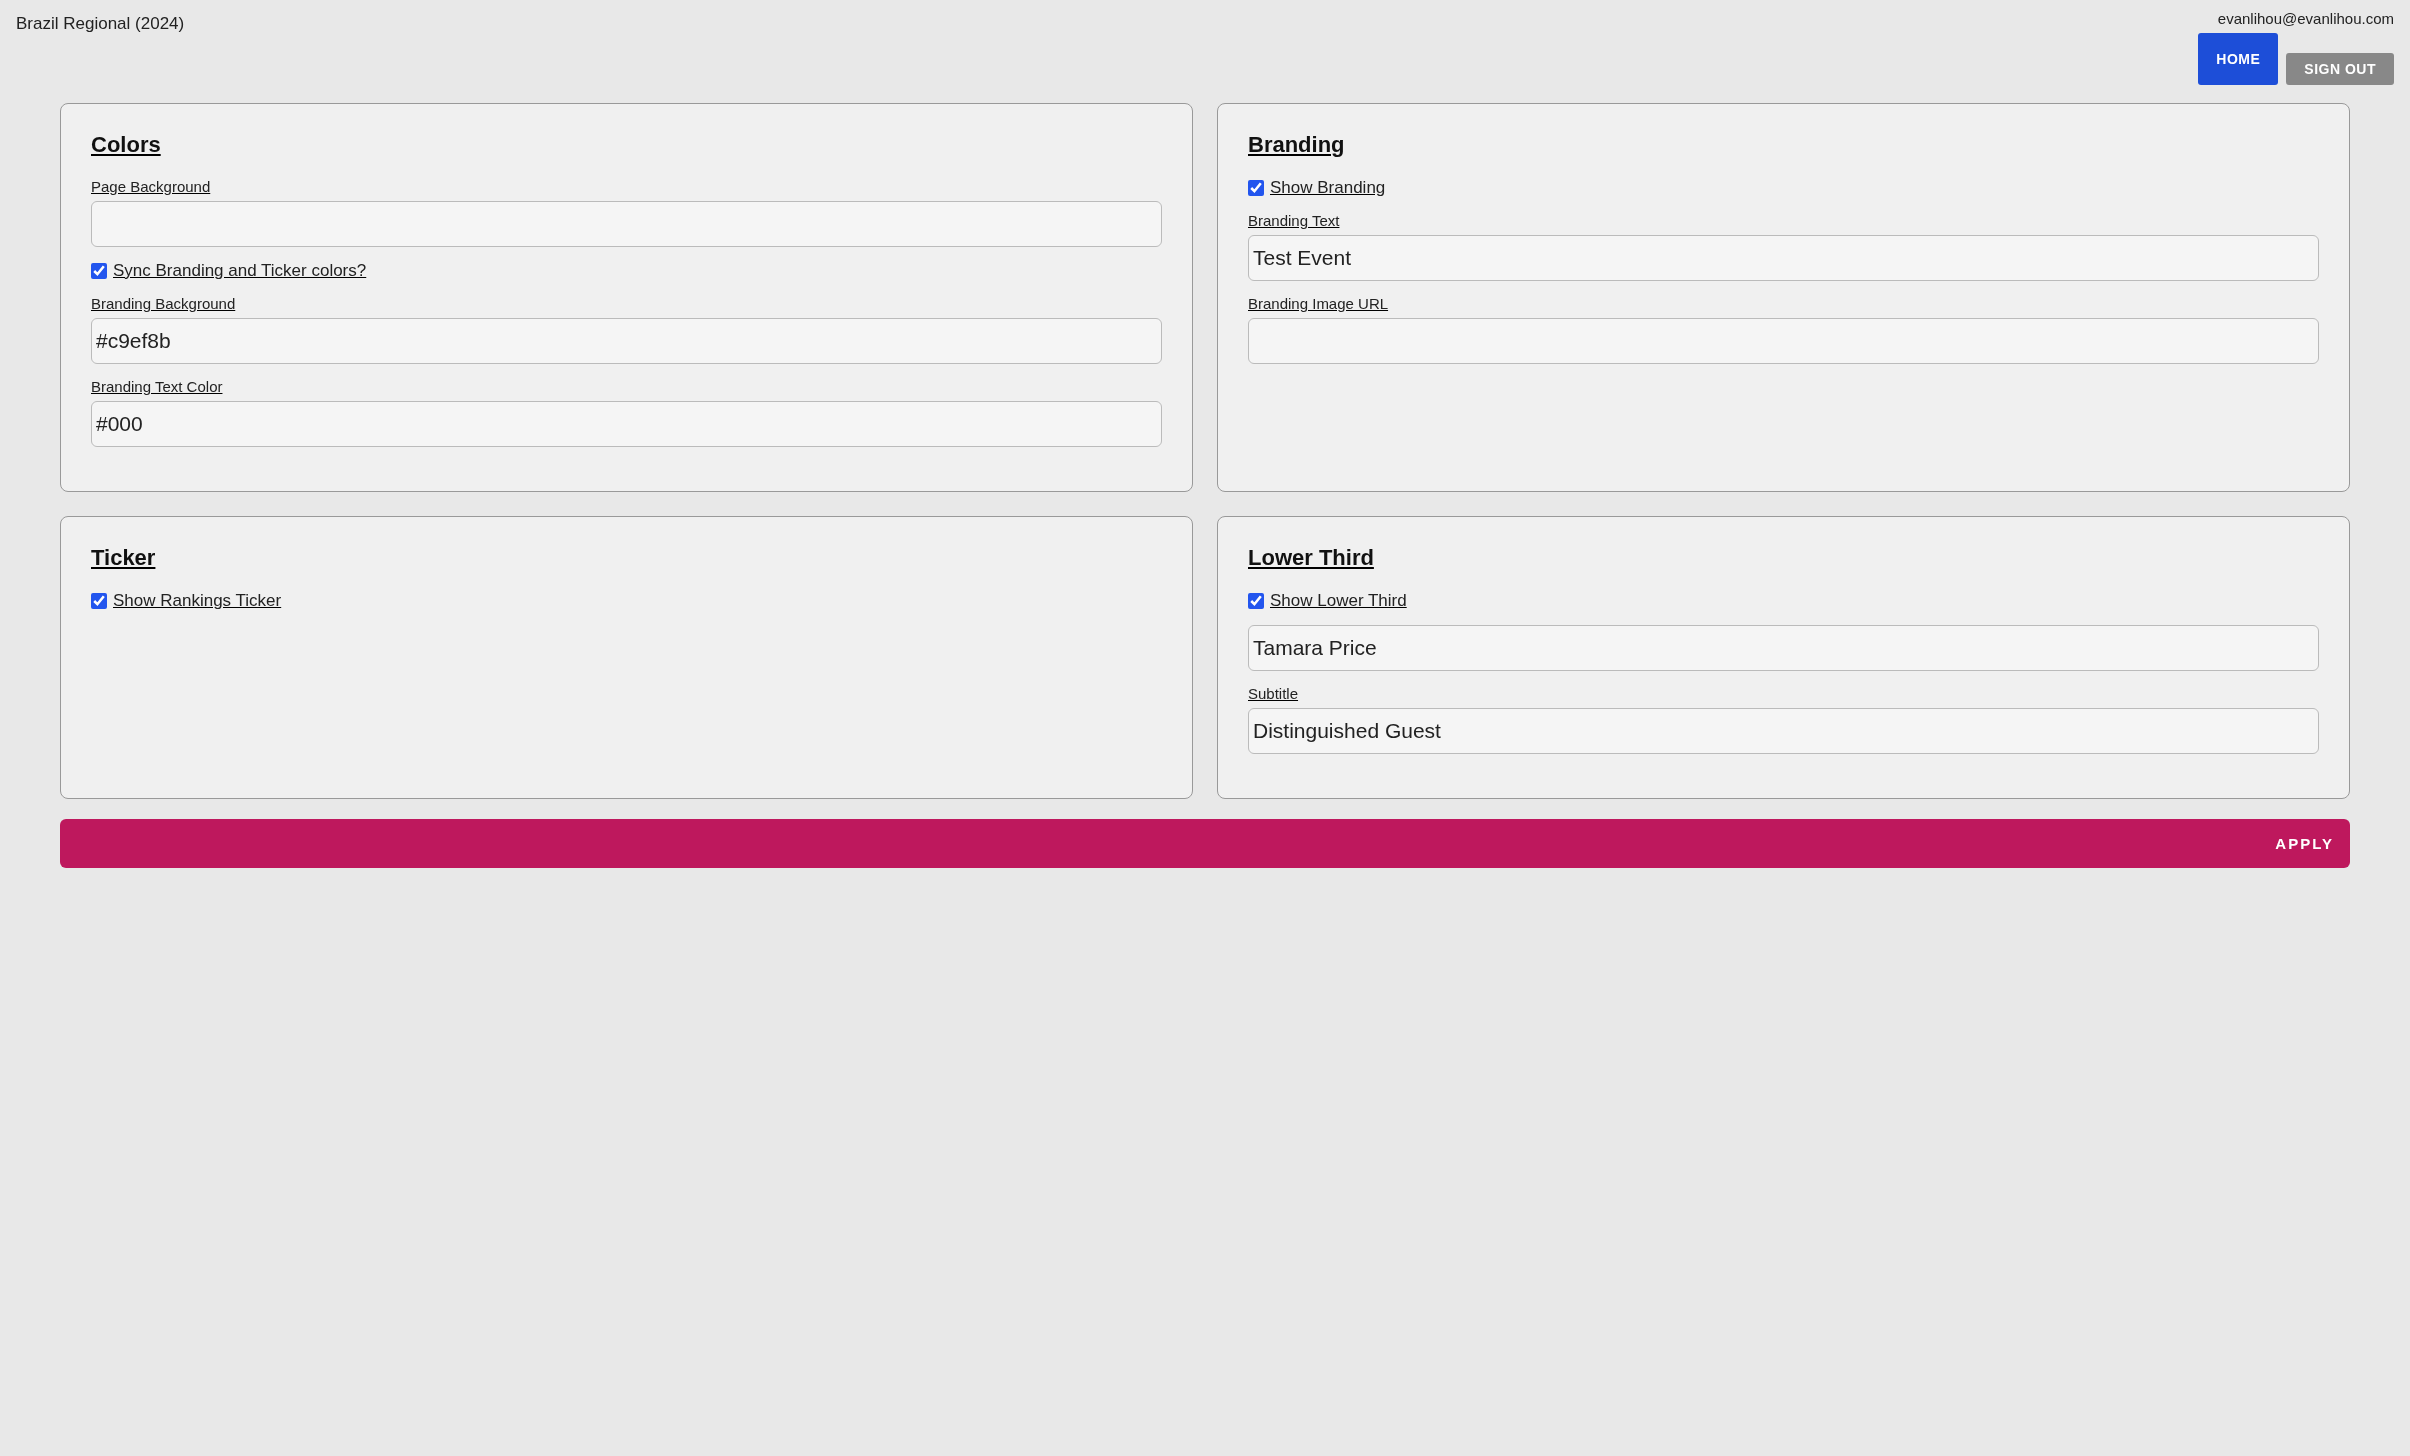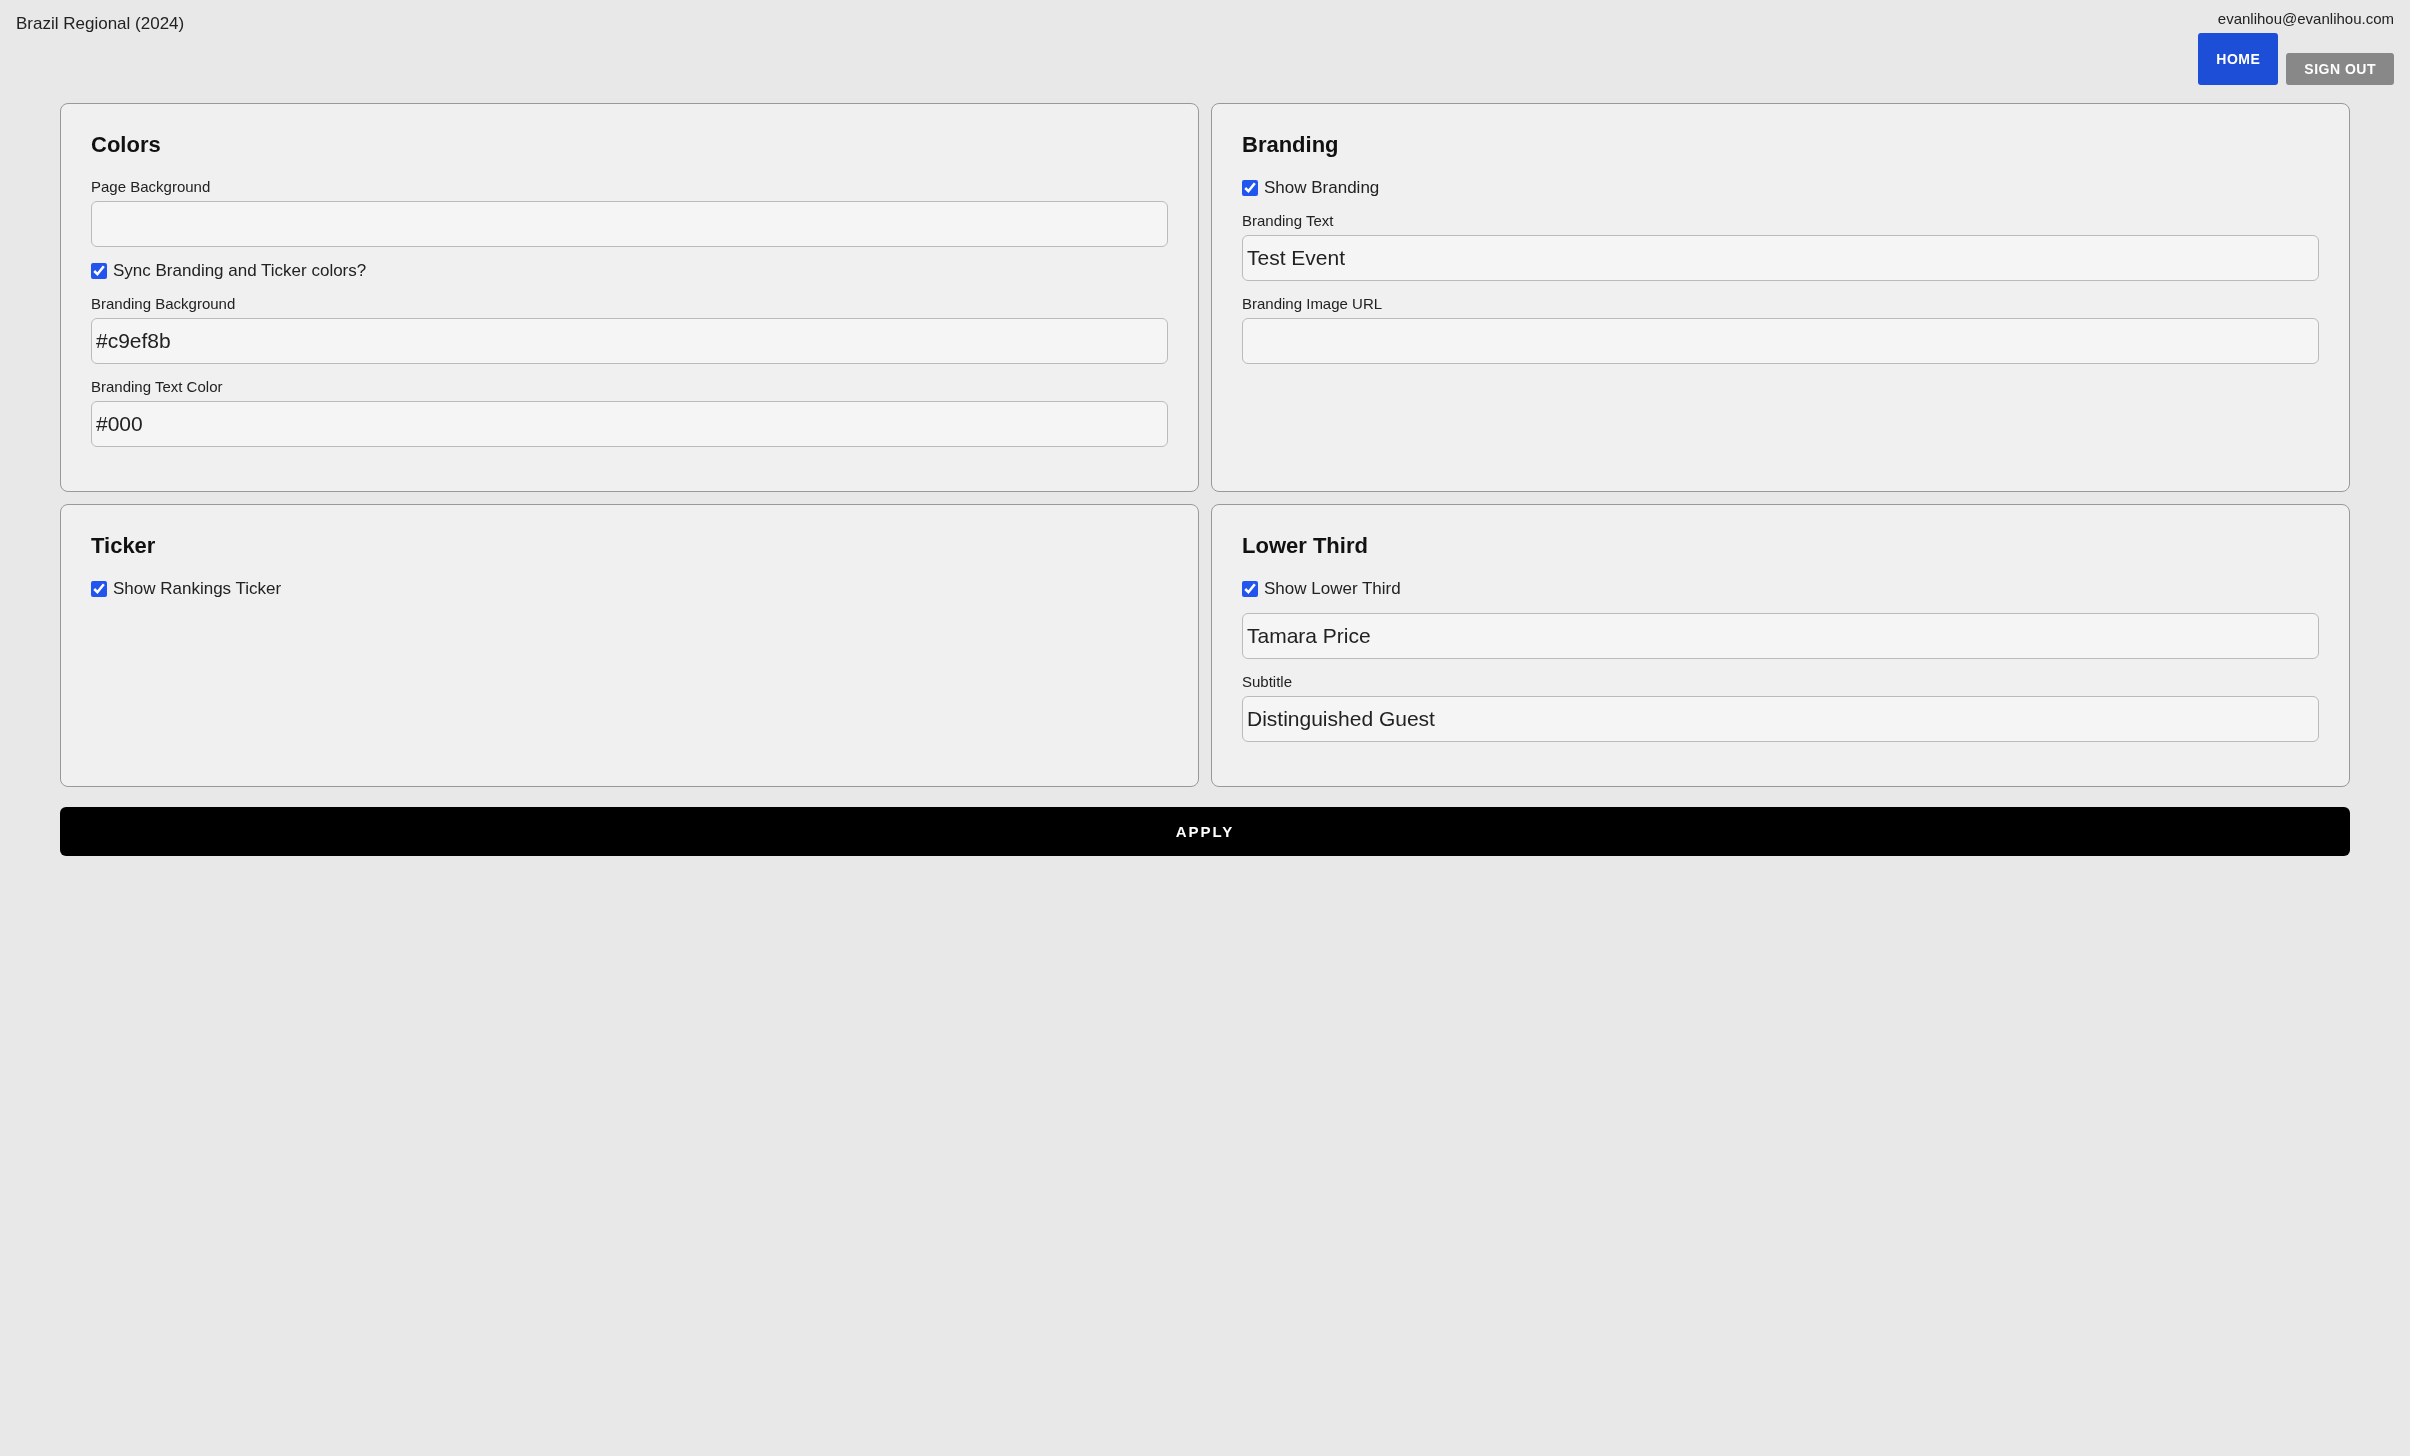--- a/index.html
+++ b/index.html
@@ -71,22 +71,23 @@
       margin-top: 20px;
     }
 
     .main-content {
       padding: 10px 60px 20px 60px;
     }
 
     .grid-2x2 {
       display: grid;
       grid-template-columns: 1fr 1fr;
-      gap: 12px;
+      gap: 24px;
       margin-bottom: 16px;
+      text-decoration: underline;
     }
 
     .card {
       background-color: #f0f0f0;
       border: 1.5px solid #999;
       border-radius: 8px;
       padding: 28px 30px 30px 30px;
     }
 
     .card-title {
@@ -130,29 +131,30 @@
     }
 
     .checkbox-label {
       font-size: 17px;
       color: #222;
     }
 
     .apply-btn {
       width: 100%;
       padding: 16px;
-      background-color: #000000;
+      background-color: #be185d;
       color: white;
       border: none;
       border-radius: 6px;
       font-size: 15px;
       font-weight: bold;
       letter-spacing: 2px;
       cursor: pointer;
       margin-top: 4px;
+      text-align: right;
     }
   </style>
 </head>
 <body>
 
 <div class="top-bar">
   <span class="app-title">Brazil Regional (2024)</span>
   <div class="top-right">
     <span class="user-email">evanlihou@evanlihou.com</span>
     <div class="top-buttons">

